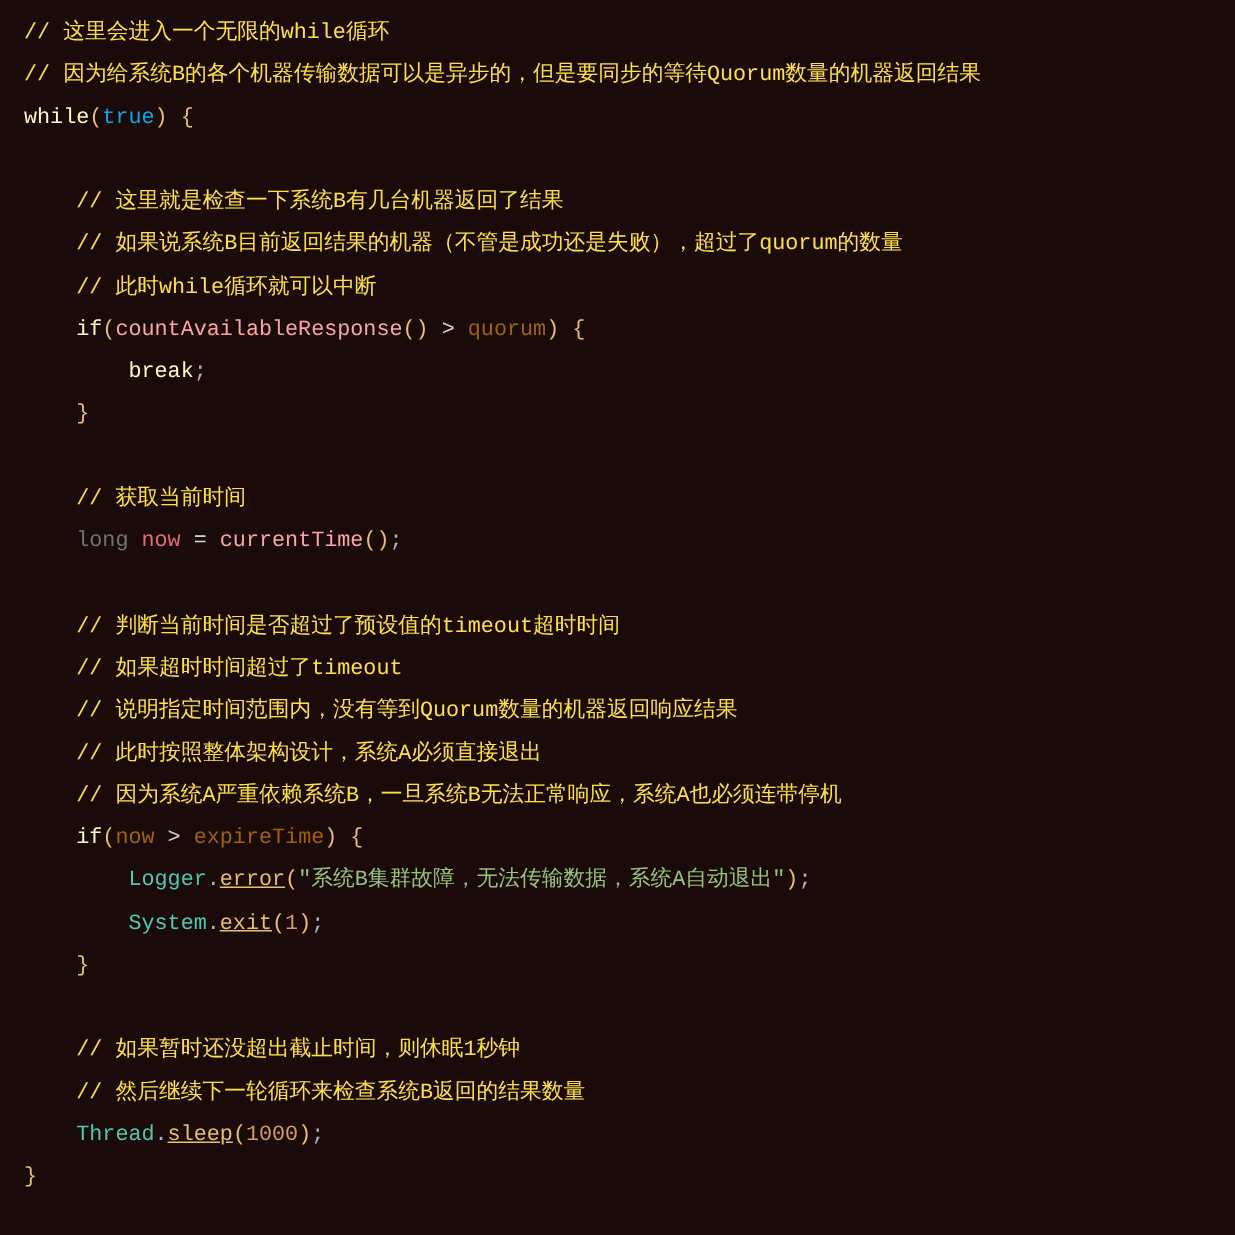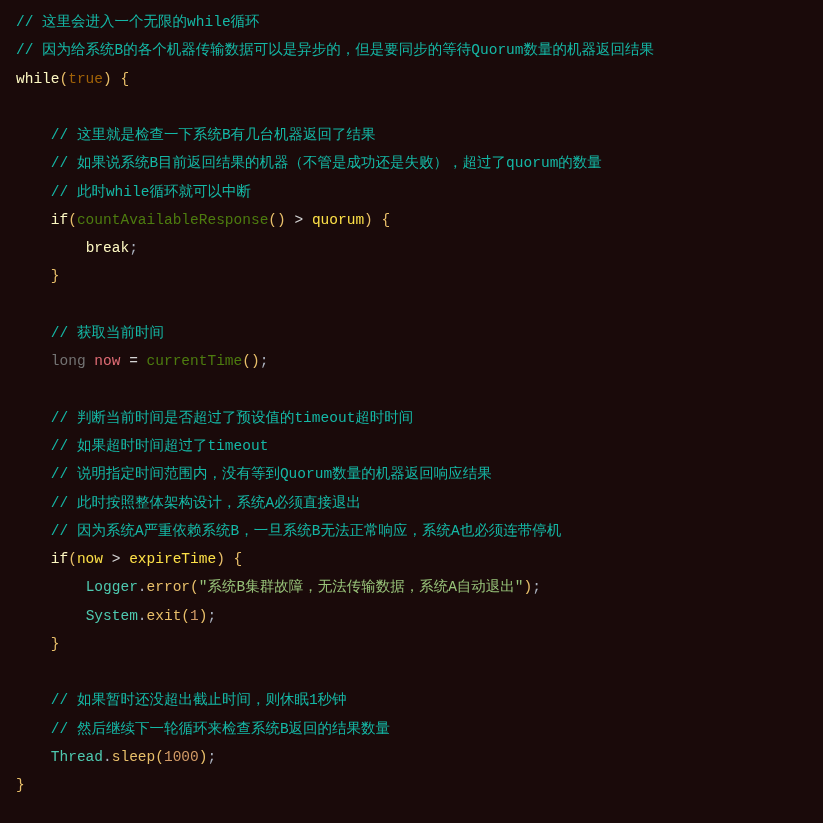--- a/index.html
+++ b/index.html
@@ -16,51 +16,52 @@
       color: #d4d4d4;
       width: 823px;
       height: 823px;
       overflow: hidden;
     }
     pre {
       white-space: pre;
       font-family: inherit;
     }
     .comment {
-      color: #14b8a6;
+      color: #fde047;
     }
     .keyword {
       color: #fef9c3;
     }
     .type {
       color: #737373;
     }
     .paren {
       color: #e8bf6a;
     }
     .brace {
       color: #e8bf6a;
     }
     .bool {
-      color: #a16207;
+      color: #0ea5e9;
     }
     .func {
-      color: #4d7c0f;
+      color: #fca5a5;
     }
     .method {
       color: #e8bf6a;
+      text-decoration: underline;
     }
     .op {
       color: #d4d4d4;
     }
     .var {
       color: #e06c75;
     }
     .ident {
-      color: #fde047;
+      color: #a16207;
     }
     .class {
       color: #4ec9b0;
       font-family: Liberation Mono, monospace;
     }
     .string {
       color: #98c379;
     }
     .number {
       color: #d19a66;

